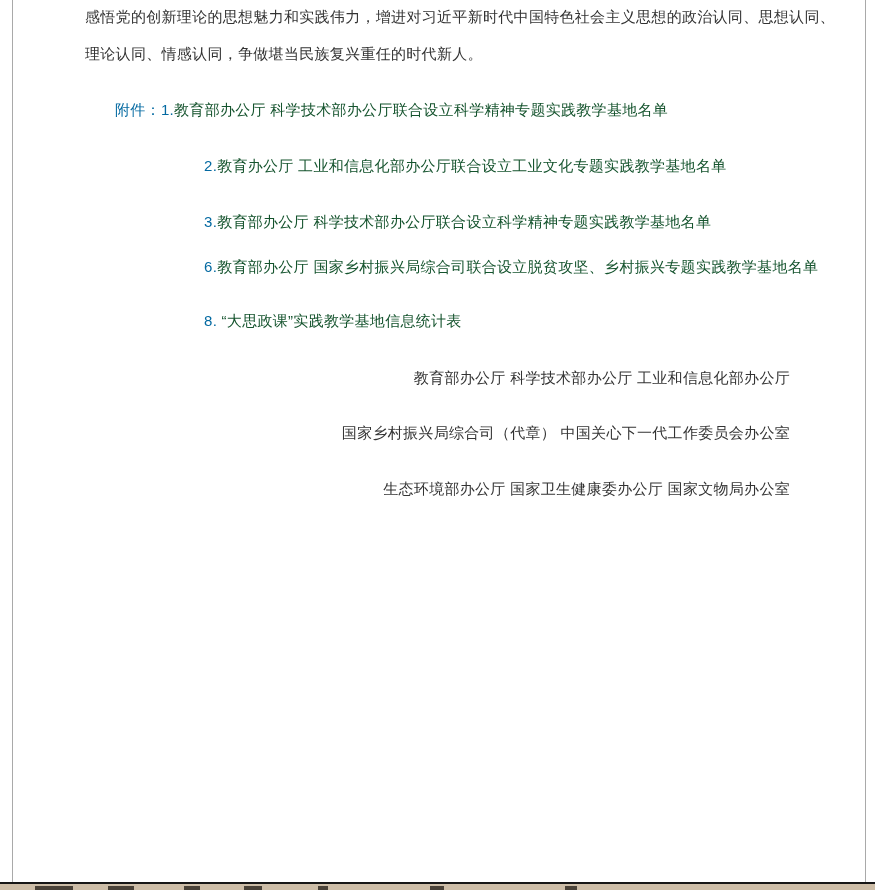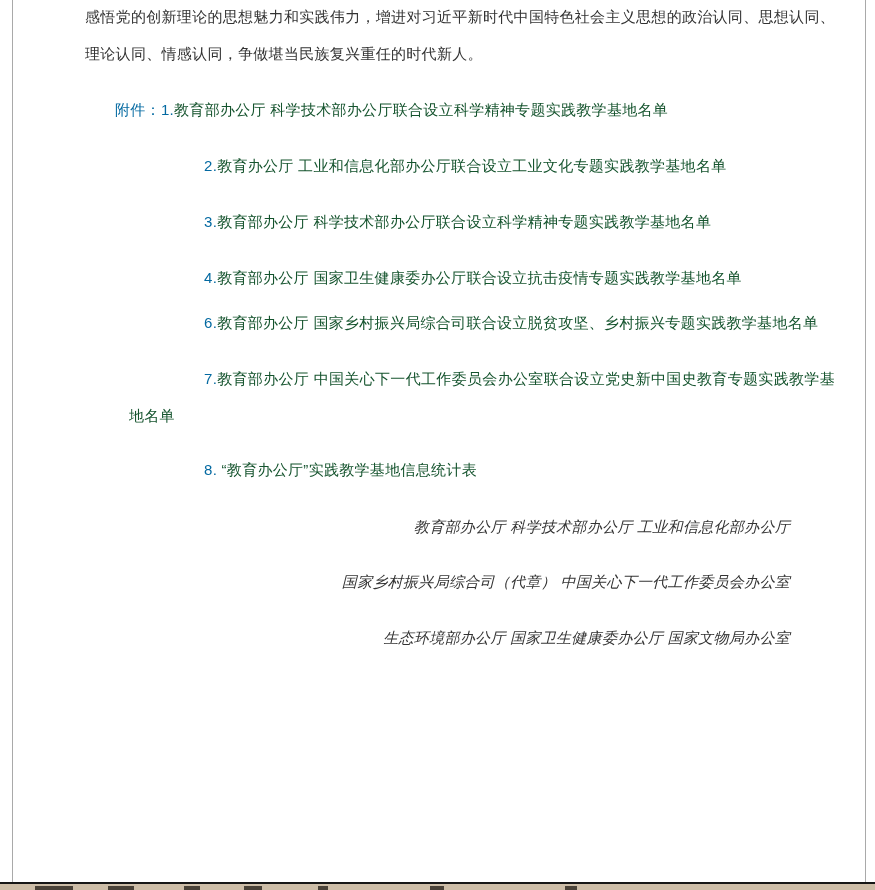--- a/index.html
+++ b/index.html
@@ -40,21 +40,21 @@
   .num,.label{color:#0369a1;}
   a.doc-link{
     color:#14532d;
     text-decoration:none;
     cursor:pointer;
   }
   .sig-block{
     text-align:right;
     padding-right:45px;
   }
-  .sig-block .p{text-align:right;text-indent:0;font-style:italic;}
+  .sig-block .p{text-align:right;text-indent:0;}
   .s1{margin-top:20px;}
   .s2{margin-top:19px;}
   .s3{margin-top:18px;}
   .footer-strip{
     position:absolute;left:0;right:0;bottom:0;
     height:6px;
     border-top:2px solid #161616;
     background:#cdbda7;
   }
   .frag{
@@ -84,35 +84,29 @@
   </p>
 
   <p class="p attach a2">
     <span class="num">2.</span><a class="doc-link">教育办公厅 工业和信息化部办公厅联合设立工业文化专题实践教学基地名单</a>
   </p>
 
   <p class="p attach a3">
     <span class="num">3.</span><a class="doc-link">教育部办公厅 科学技术部办公厅联合设立科学精神专题实践教学基地名单</a>
   </p>
 
-  <p class="p attach a4">
-    <span class="num">4.</span><a class="doc-link">教育部办公厅 国家卫生健康委办公厅联合设立抗击疫情专题实践教学基地名单</a>
-  </p>
 
 
   <p class="p attach a6">
     <span class="num">6.</span><a class="doc-link">教育部办公厅 国家乡村振兴局综合司联合设立脱贫攻坚、乡村振兴专题实践教学基地名单</a>
   </p>
 
-  <p class="p attach a7">
-    <span class="num">7.</span><a class="doc-link">教育部办公厅 中国关心下一代工作委员会办公室联合设立党史新中国史教育专题实践教学基地名单</a>
-  </p>
 
   <p class="p attach a8">
-    <span class="num">8. </span><a class="doc-link">“教育办公厅”实践教学基地信息统计表</a>
+    <span class="num">8. </span><a class="doc-link">“大思政课”实践教学基地信息统计表</a>
   </p>
 
   <div class="sig-block">
     <p class="p s1">教育部办公厅 科学技术部办公厅 工业和信息化部办公厅</p>
     <p class="p s3">国家乡村振兴局综合司（代章） 中国关心下一代工作委员会办公室</p>
     <p class="p s2">生态环境部办公厅 国家卫生健康委办公厅 国家文物局办公室</p>
 
   </div>
 
 </div>

